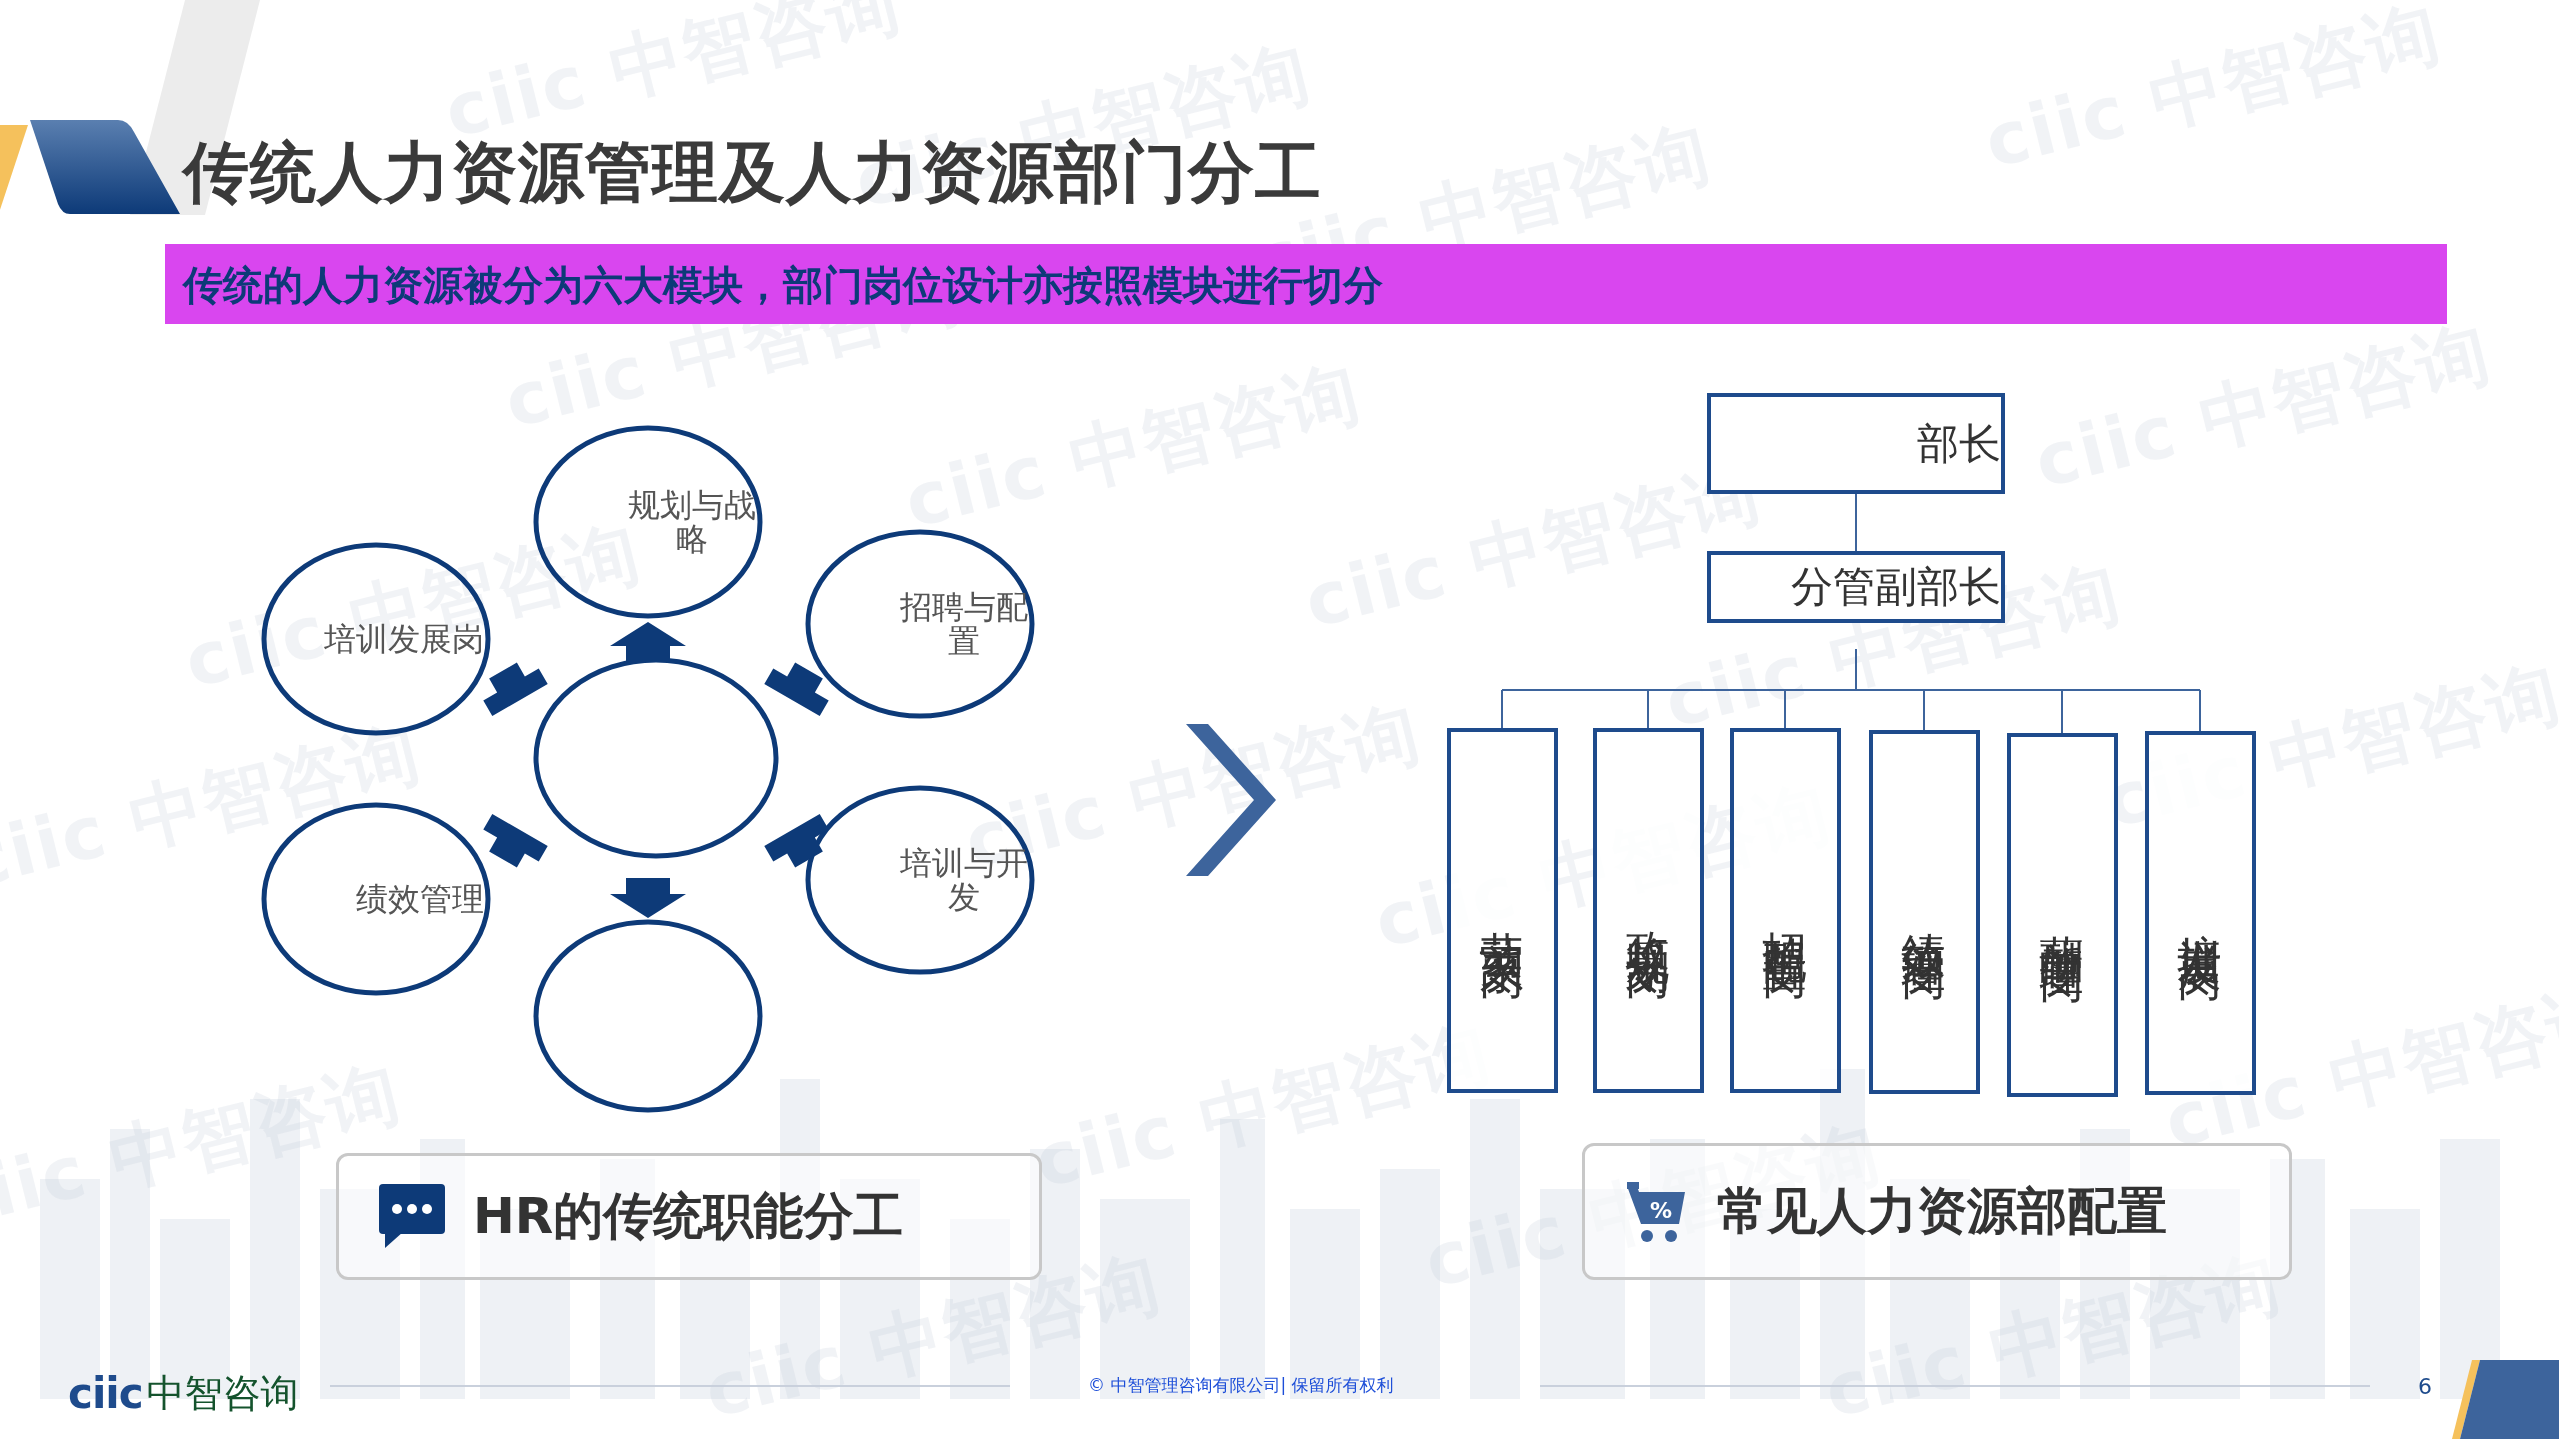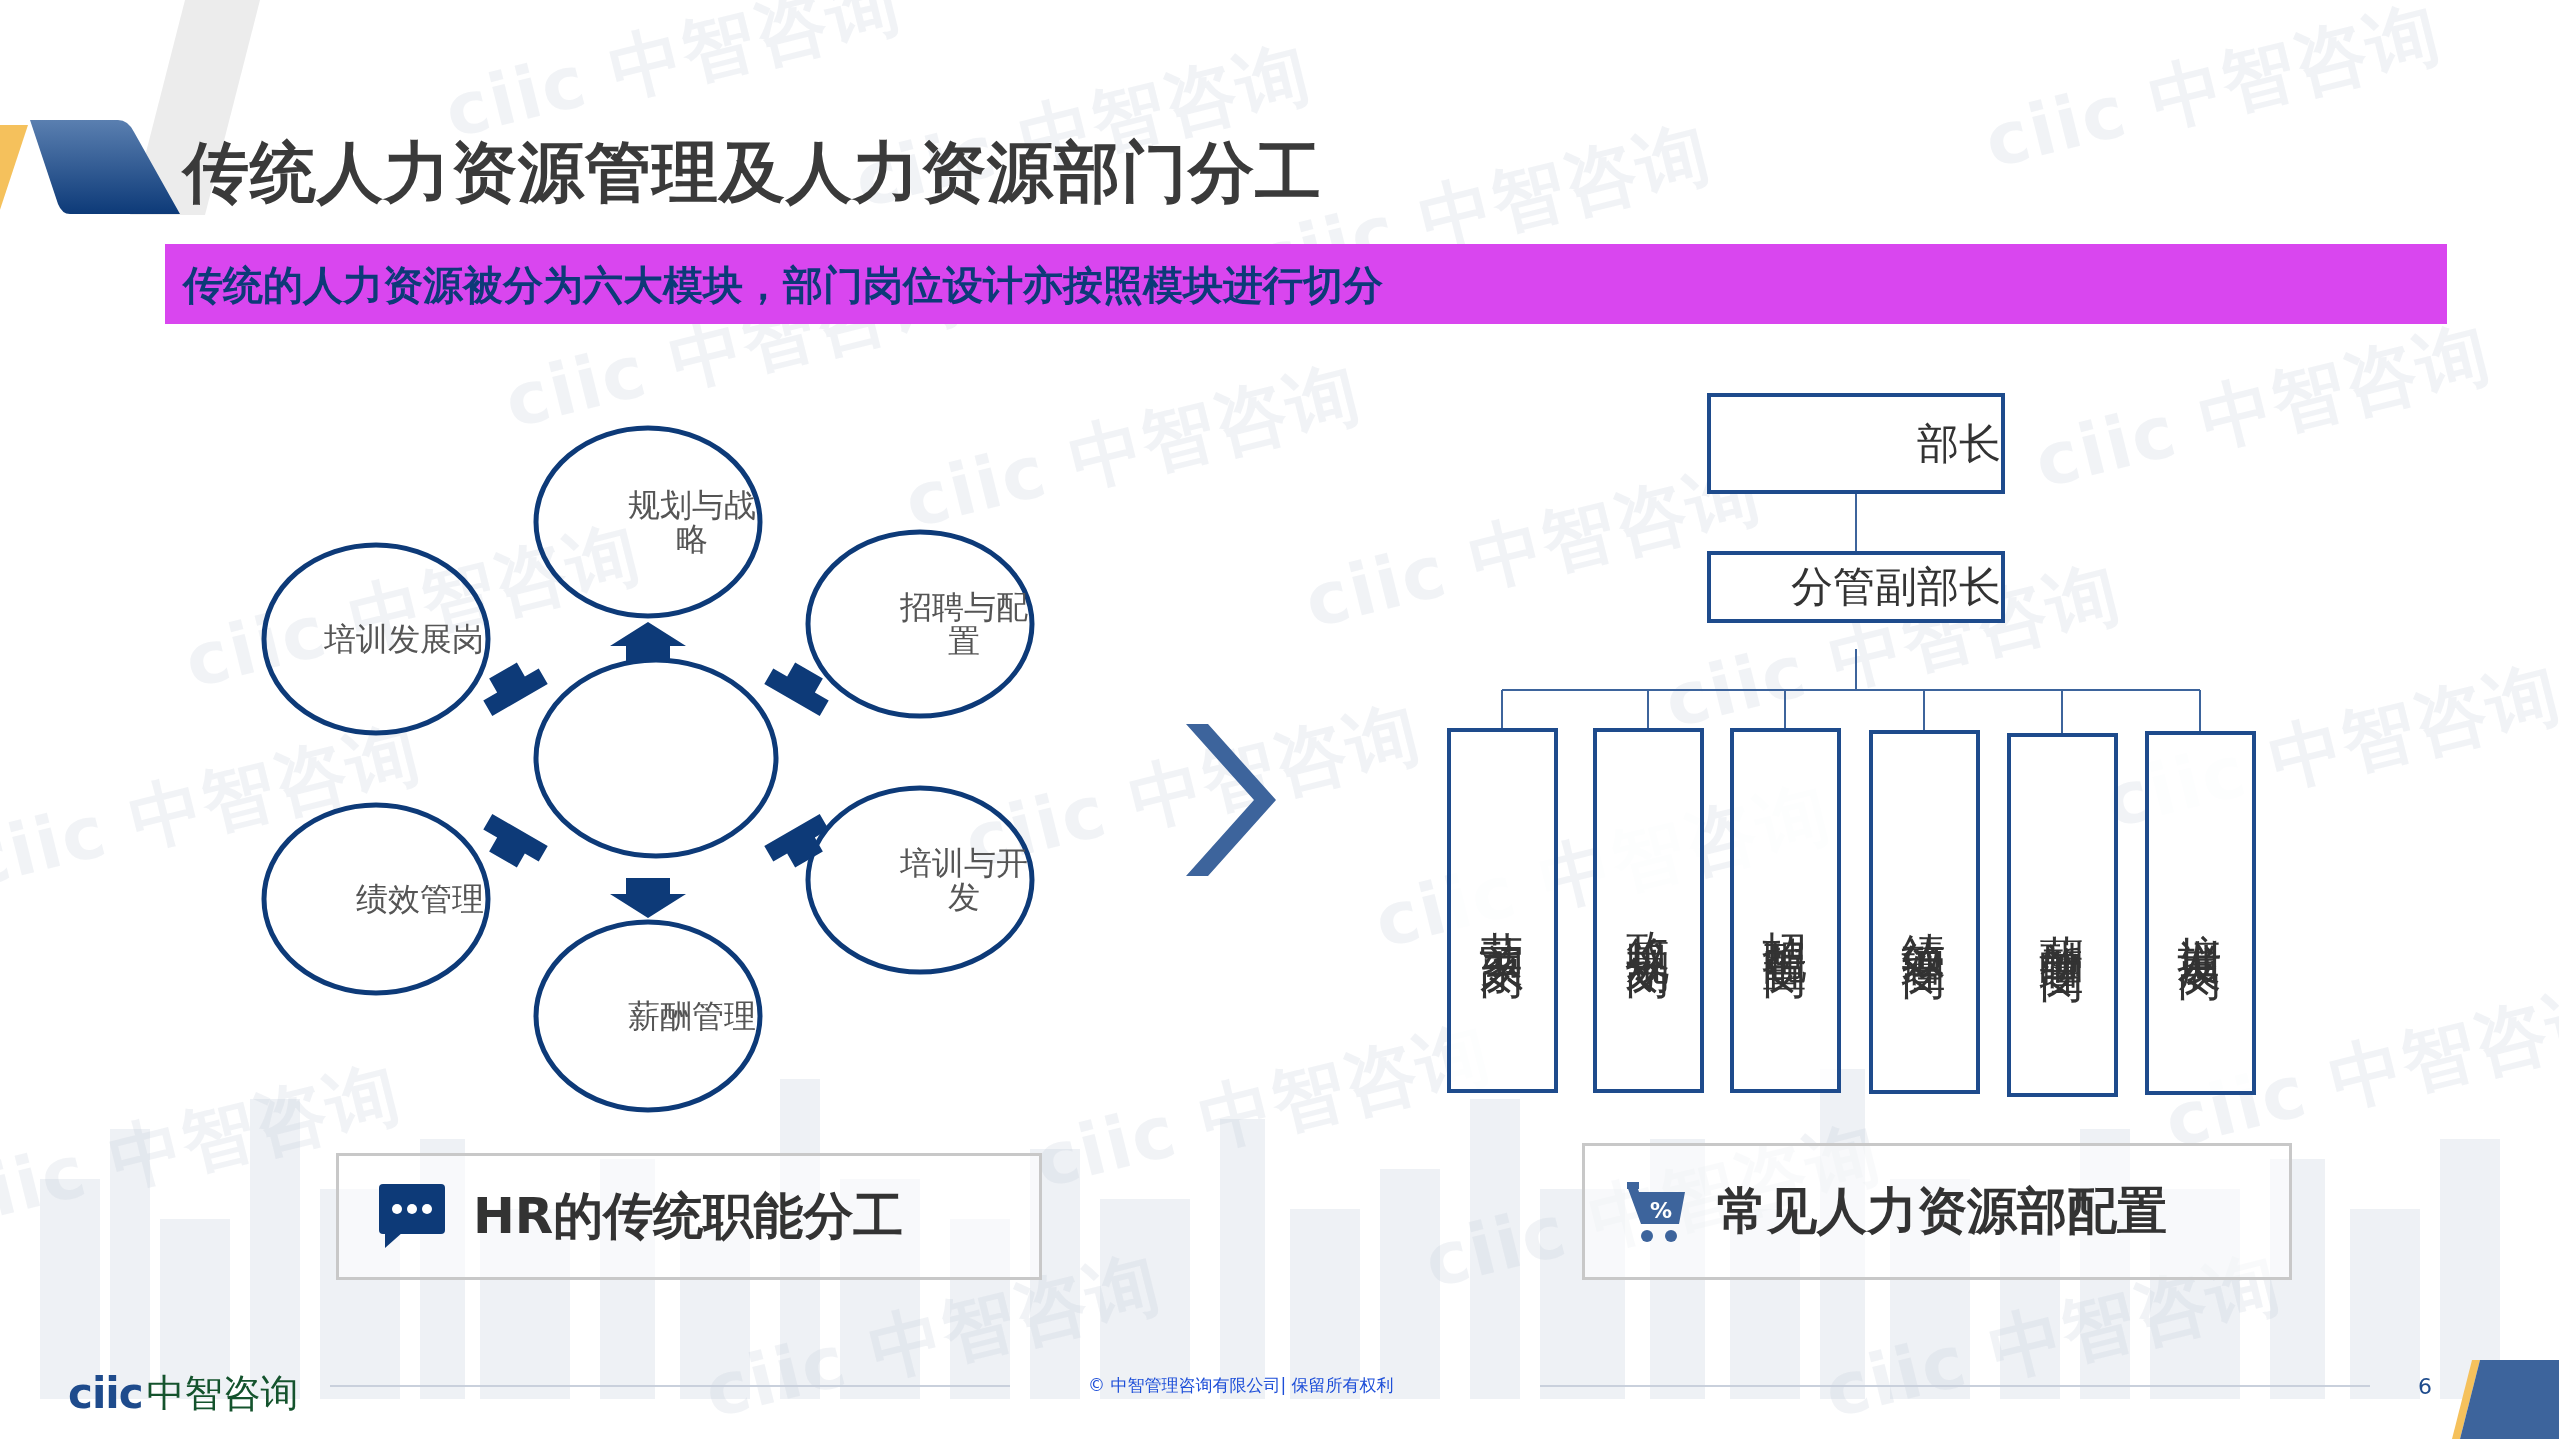--- a/index.html
+++ b/index.html
@@ -84,21 +84,21 @@
       text-orientation: upright;
       font-size: 44px;
       letter-spacing: 6px;
       color: #333333;
     }
     .org-lines { position: absolute; left: 0; top: 0; }
     
     .caption {
       position: absolute;
       border: 3px solid #c8c8c8;
-      border-radius: 0;
+      border-radius: 12px;
       background: rgba(255,255,255,0.6);
       box-sizing: border-box;
       display: flex; align-items: center;
     }
     .caption-text {
       font-size: 50px; font-weight: bold; color: #333333;
       white-space: nowrap;
     }
     
     .footer-logo {
@@ -248,25 +248,20 @@
       <span>招聘与配</span>
       <span>置</span>
     </div>
   </div>
   <div class="node" style="left:812px; top:798px; width:216px; height:164px;">
     <div>
       <span>培训与开</span>
       <span>发</span>
     </div>
   </div>
-  <div class="node" style="left:540px; top:934px; width:216px; height:164px;">
-    <div>
-      <span>薪酬管理</span>
-    </div>
-  </div>
   <div class="node" style="left:268px; top:817px; width:216px; height:164px;">
     <div>
       <span>绩效管理</span>
     </div>
   </div>
   <div class="node" style="left:268px; top:557px; width:216px; height:164px;">
     <div>
       <span>培训发展岗</span>
     </div>
   </div>

